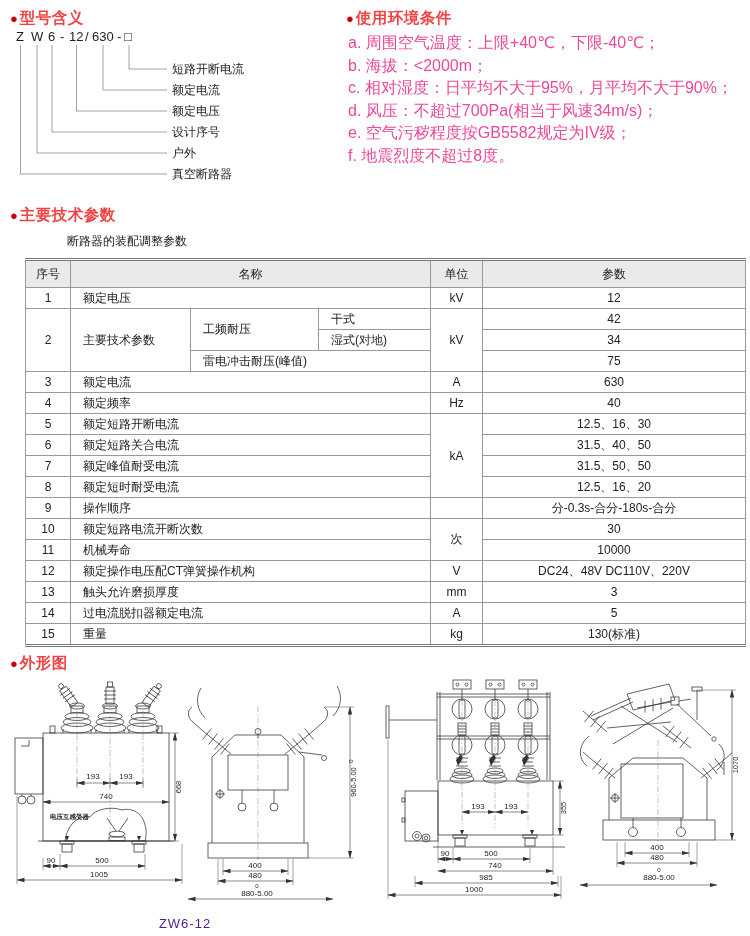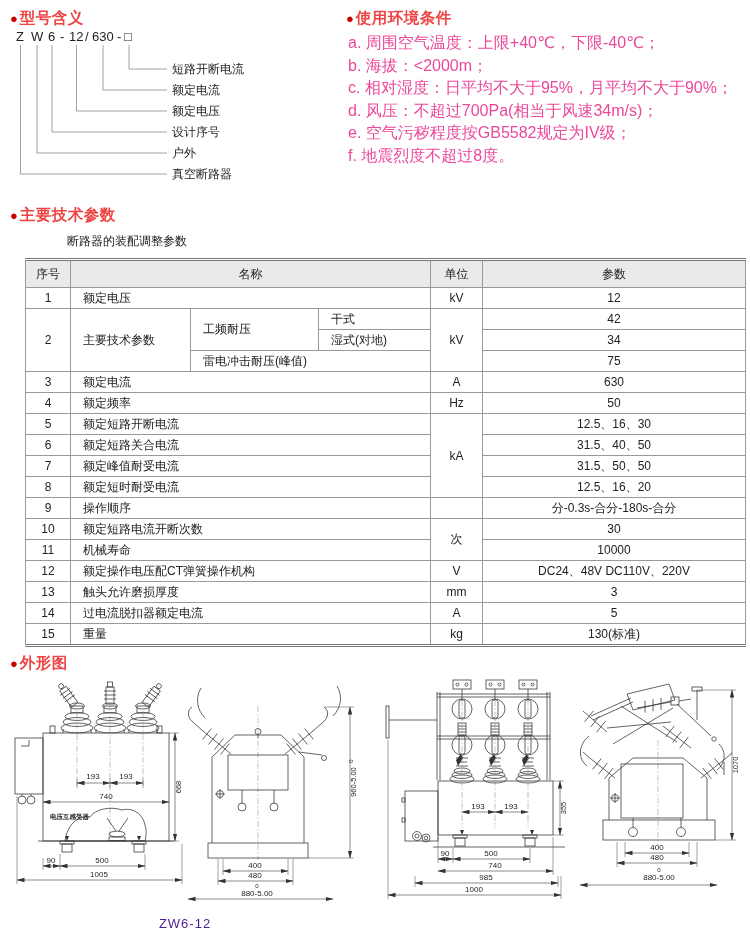--- a/index.html
+++ b/index.html
@@ -131,21 +131,21 @@
   <tr>
     <td>3</td>
     <td colspan="3" class="nm">额定电流</td>
     <td>A</td>
     <td>630</td>
   </tr>
   <tr>
     <td>4</td>
     <td colspan="3" class="nm">额定频率</td>
     <td>Hz</td>
-    <td>50</td>
+    <td>40</td>
   </tr>
   <tr>
     <td>5</td>
     <td colspan="3" class="nm">额定短路开断电流</td>
     <td rowspan="4">kA</td>
     <td>12.5、16、30</td>
   </tr>
   <tr>
     <td>6</td>
     <td colspan="3" class="nm">额定短路关合电流</td>

